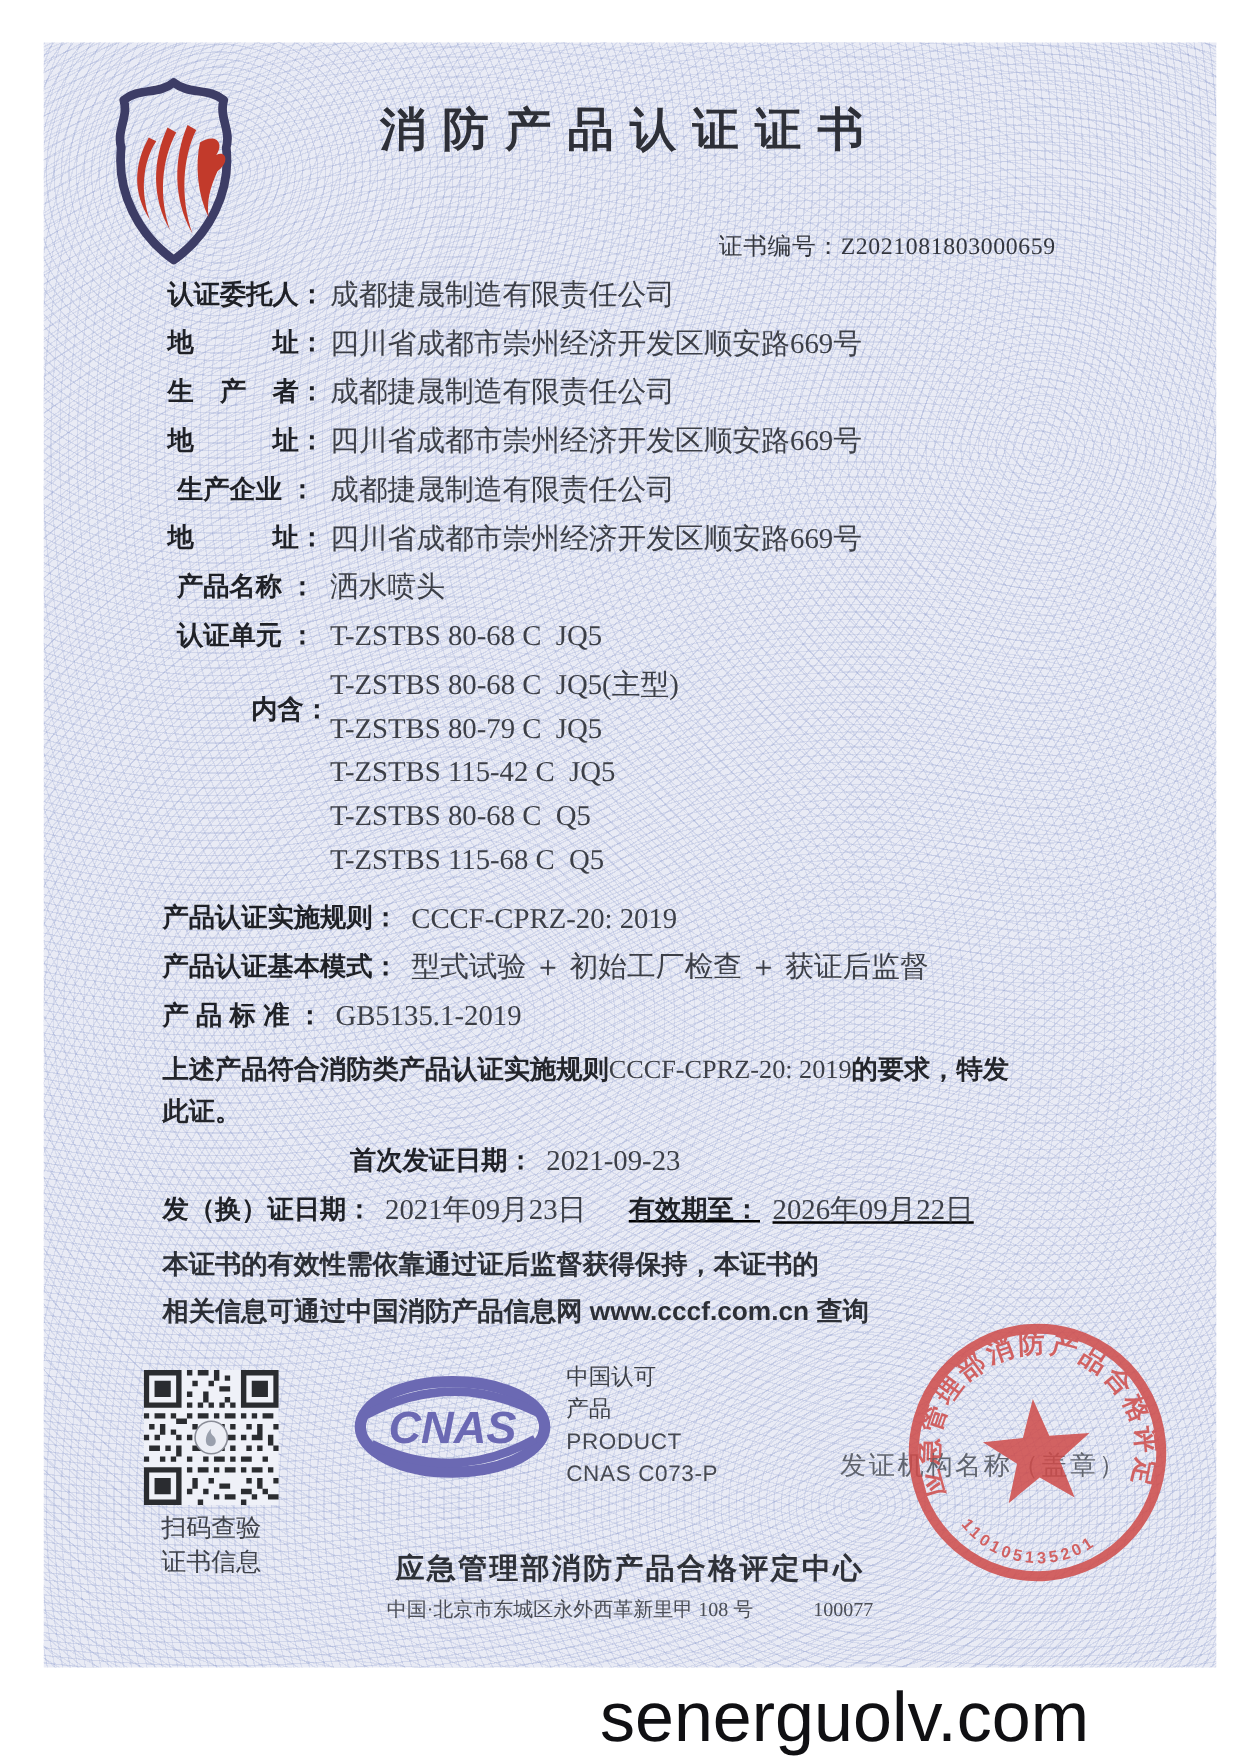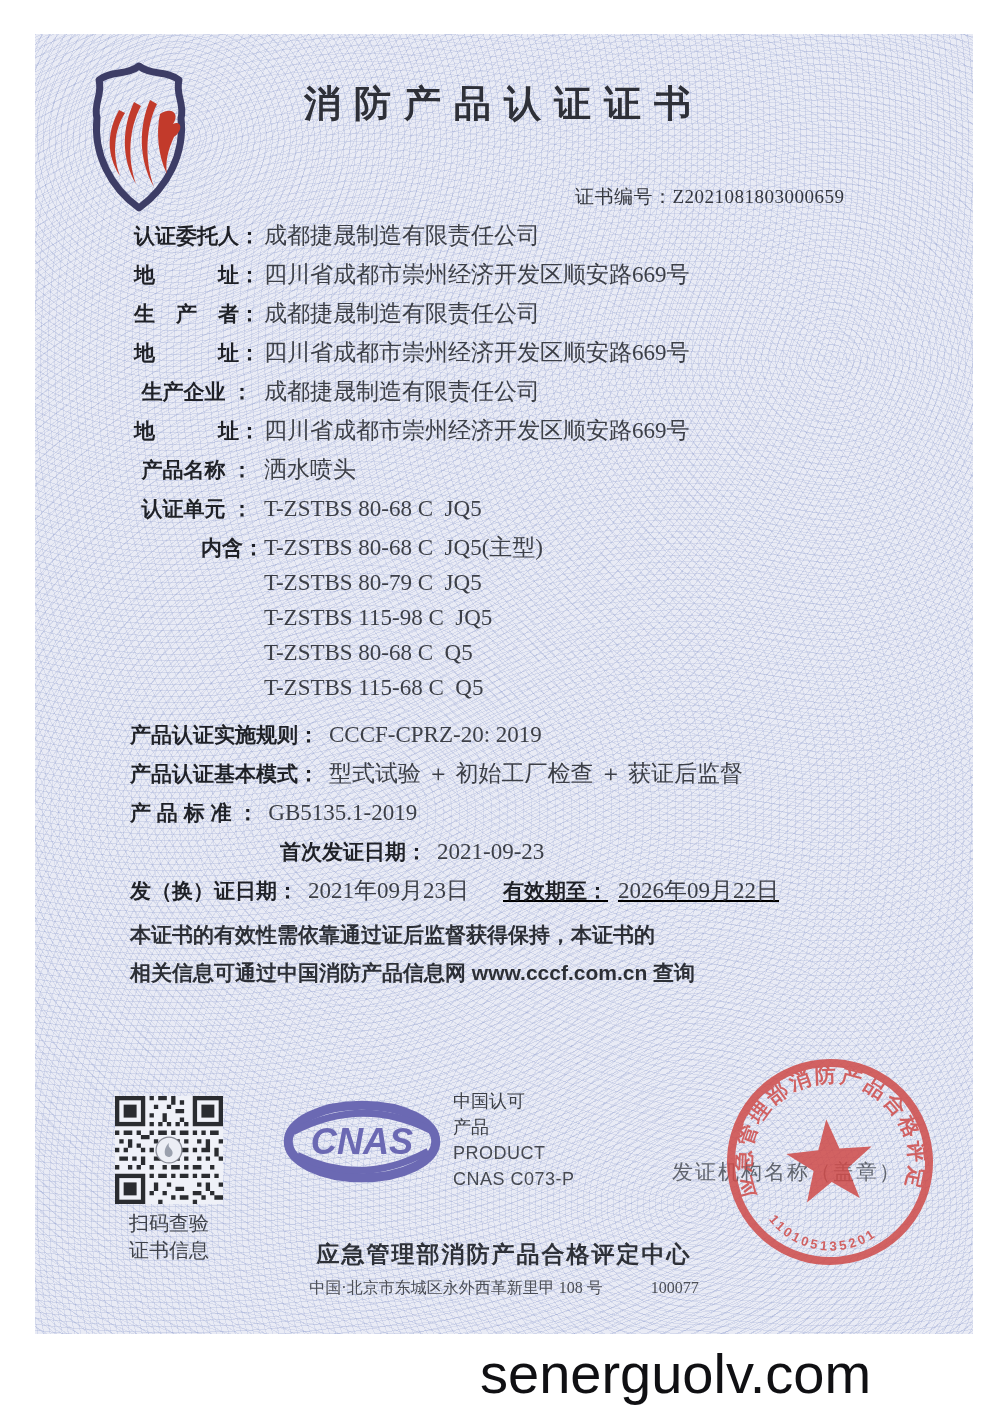--- a/index.html
+++ b/index.html
@@ -32,21 +32,21 @@
   }
   .body-text{position:absolute;left:95px;top:188px;width:775px;}
   .row{display:flex;margin-bottom:12px;}
   .lab{
     flex:0 0 134px;font-weight:bold;color:#1f2127;font-size:21px;line-height:27px;white-space:pre;text-align:center;
   }
   .val{
     font-family:"Liberation Serif",serif;color:#3c3f47;font-size:23px;line-height:27px;white-space:pre-wrap;
   }
   .row-wide .lab{flex:0 0 auto;margin-right:10px;}
-  .lab-contains{text-align:right;}
+  .lab-contains{text-align:right;margin-top:20px;}
   .items .item{margin-bottom:8px;}
   .statement{
     font-weight:bold;color:#23252b;font-size:21px;line-height:34px;margin:4px 0 8px 0;
   }
   .statement .code{font-weight:normal;font-family:"Liberation Serif",serif;color:#3c3f47;}
   .first-issue{margin-left:150px;}
   .issue-row .pair2{margin-left:34px;display:flex;text-decoration:underline;}
   .notes{
     margin-top:10px;text-align:left;font-size:21px;line-height:38px;
     font-weight:600;color:#2c2f36;
@@ -138,39 +138,43 @@
     <div class="row">
       <span class="lab">认证单元 ：</span>
       <span class="val">T-ZSTBS 80-68 C  JQ5</span>
     </div>
 
     <div class="row">
       <span class="lab lab-contains">内含：</span>
       <div class="items">
         <div class="val item">T-ZSTBS 80-68 C  JQ5(主型)</div>
         <div class="val item">T-ZSTBS 80-79 C  JQ5</div>
-        <div class="val item">T-ZSTBS 115-98 C  JQ5</div>
+        <div class="val item">T-ZSTBS 115-42 C  JQ5</div>
         <div class="val item">T-ZSTBS 80-68 C  Q5</div>
         <div class="val item">T-ZSTBS 115-68 C  Q5</div>
       </div>
     </div>
 
     <div class="row row-wide">
       <span class="lab">产品认证实施规则：</span>
       <span class="val">CCCF-CPRZ-20: 2019</span>
     </div>
     <div class="row row-wide">
       <span class="lab">产品认证基本模式：</span>
       <span class="val">型式试验 ＋ 初始工厂检查 ＋ 获证后监督</span>
     </div>
     <div class="row row-wide">
       <span class="lab">产 品 标 准 ：</span>
       <span class="val">GB5135.1-2019</span>
     </div>
 
+    <div class="statement">
+      <span>上述产品符合消防类产品认证实施规则</span><span class="code">CCCF-CPRZ-20: 2019</span><span>的要求，特发</span><br>
+      <span>此证。</span>
+    </div>
 
     <div class="row row-wide first-issue">
       <span class="lab">首次发证日期：</span>
       <span class="val">2021-09-23</span>
     </div>
     <div class="row row-wide issue-row">
       <span class="lab">发（换）证日期：</span>
       <span class="val">2021年09月23日</span>
       <span class="pair2">
         <span class="lab">有效期至：</span>

